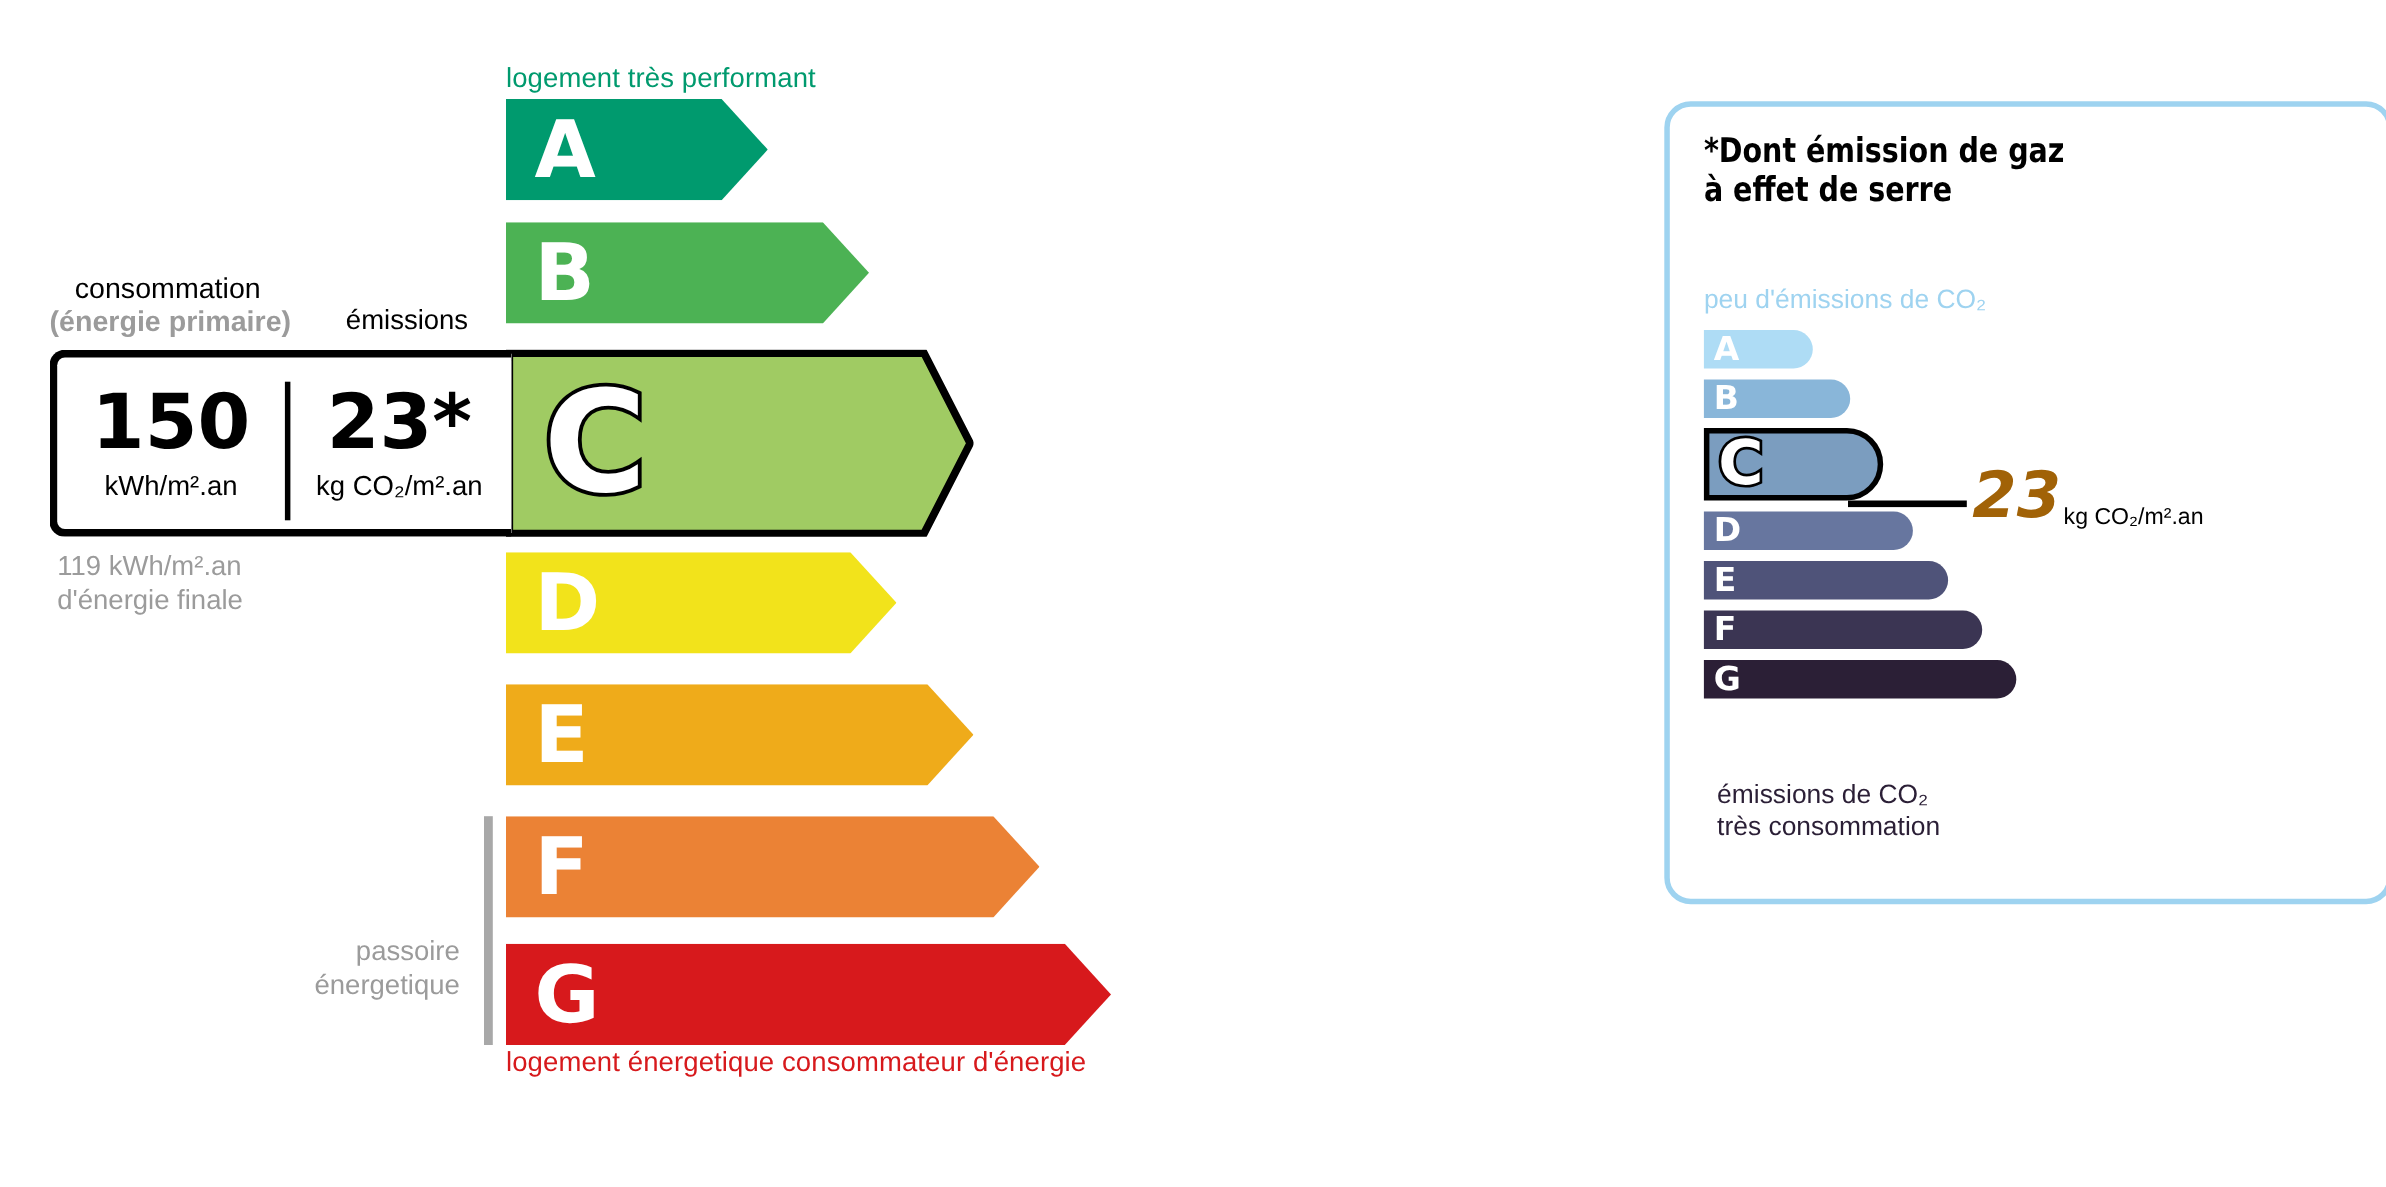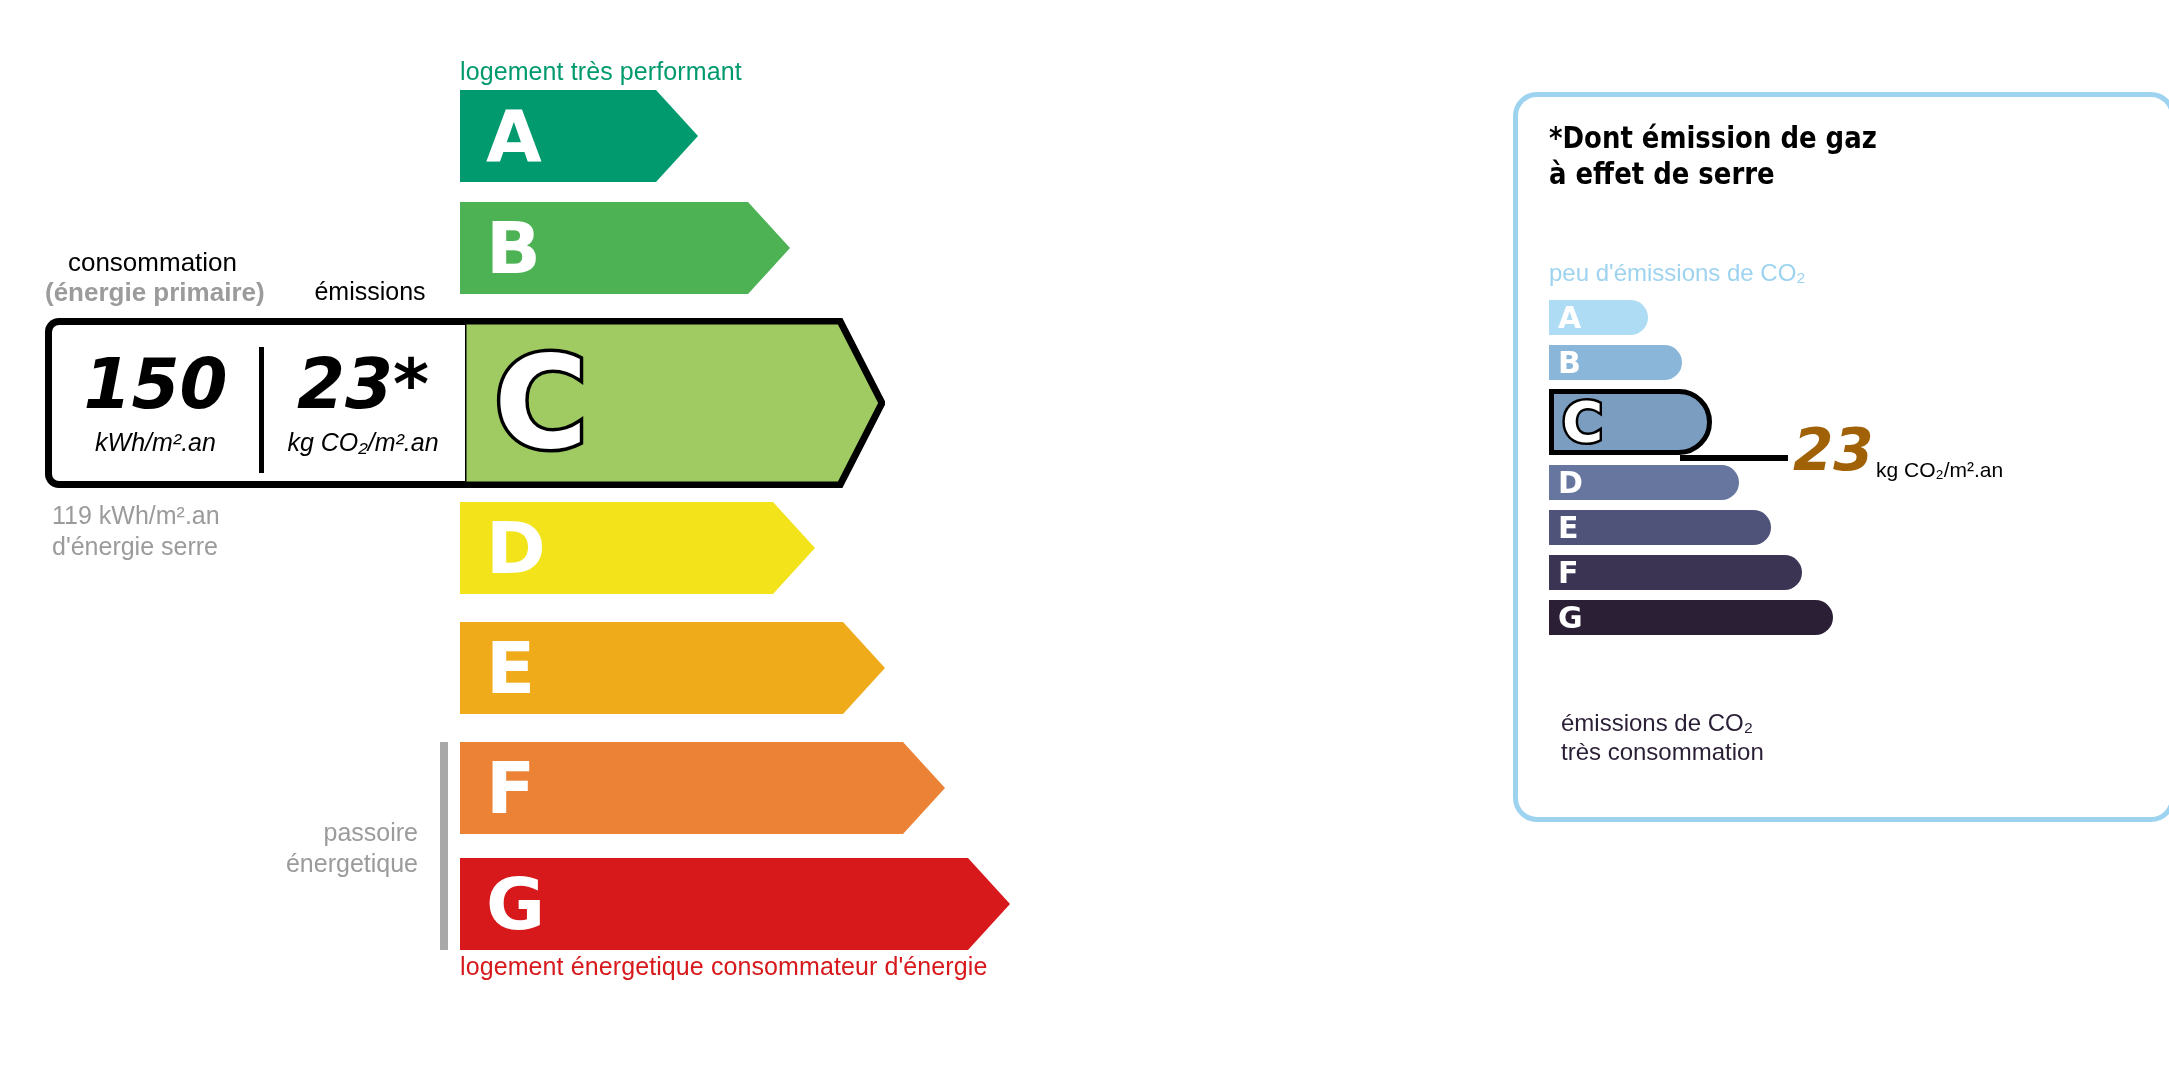--- a/index.html
+++ b/index.html
@@ -81,21 +81,20 @@
     left: 45px;
     top: 318px;
     width: 420px;
     height: 170px;
     box-sizing: border-box;
     border: 7px solid #000000;
     border-right: none;
     border-radius: 14px 0 0 14px;
     background: #ffffff;
     z-index: 6;
-    font-style: italic;
   }
   .vb-cell {
     position: absolute;
     top: 0;
     height: 100%;
     display: flex;
     flex-direction: column;
     align-items: center;
     justify-content: center;
   }
@@ -150,21 +149,21 @@
 
   
   #passoire-bar {
     position: absolute;
     left: 440px; top: 742px;
     width: 8px; height: 208px;
     background: #a8a8a8;
   }
   #passoire-label {
     position: absolute;
-    left: 200px; top: 817px;
+    left: 200px; top: 850px;
     width: 218px;
     text-align: right;
     font-size: 25px;
     color: #9b9b9b;
     line-height: 1.22;
   }
 
   
   #co2-panel {
     position: absolute;
@@ -299,21 +298,21 @@
   </div>
 
   <div class="vb-header" id="hdr-conso">
     <span>consommation</span>
     <span class="sub">(énergie primaire)</span>
   </div>
   <div class="vb-header" id="hdr-emis">émissions</div>
 
   <div id="finale-note">
     <div>119 kWh/m².an</div>
-    <div>d'énergie serre</div>
+    <div>d'énergie finale</div>
   </div>
 
   <div class="arrow-row" id="row-D" style="top:502px; width:355px;">
     <svg class="arrow" viewBox="0 0 355 92" preserveAspectRatio="none">
       <polygon points="0,0 313,0 355,46 313,92 0,92" fill="#f2e31b"></polygon>
     </svg>
     <span class="arrow-letter">D</span>
   </div>
 
   <div class="arrow-row" id="row-E" style="top:622px; width:425px;">

